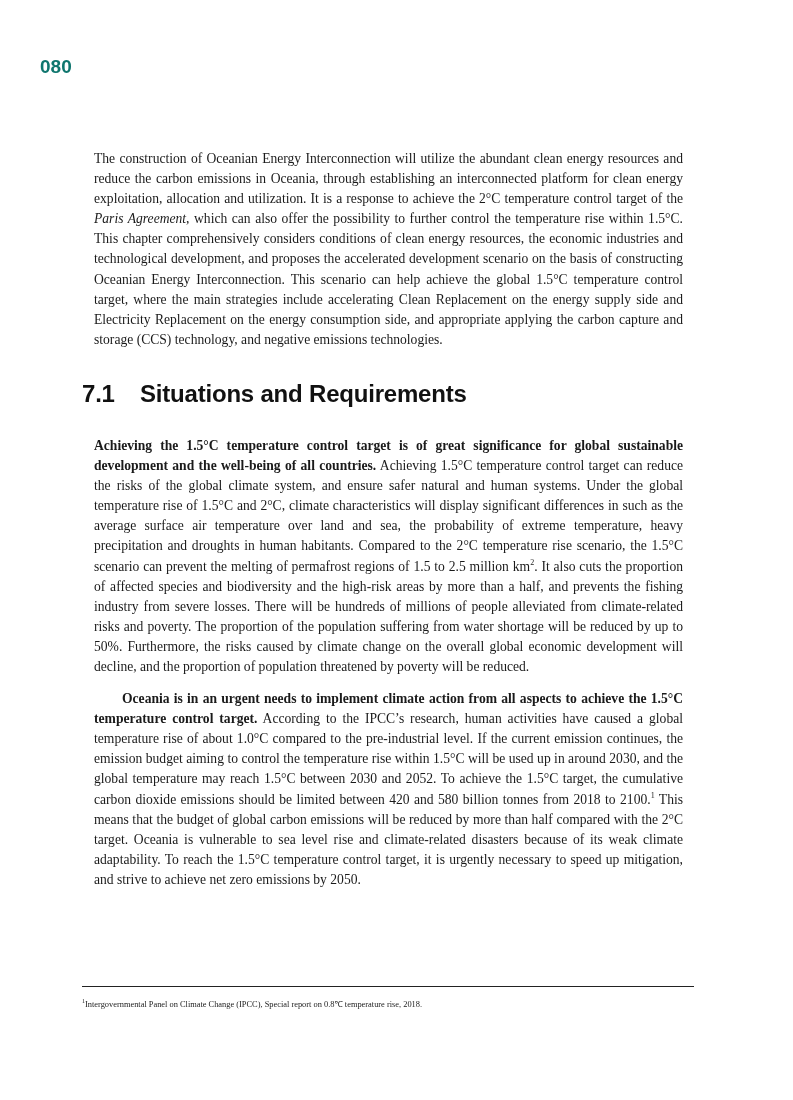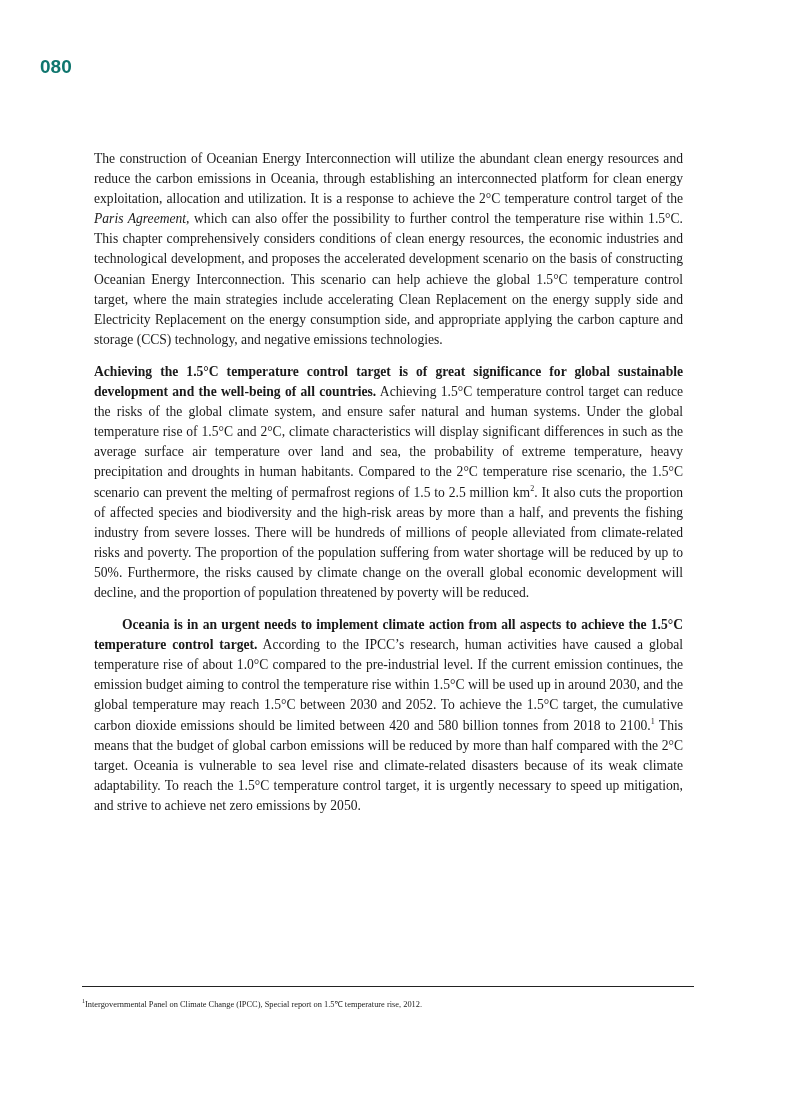--- a/index.html
+++ b/index.html
@@ -36,20 +36,21 @@
     .footnote sup { font-size: 6px; }
   </style>
 </head>
 <body>
 
 <div class="page-number">080</div>
 
 <div class="content">
   <p class="intro"><span>The construction of Oceanian Energy Interconnection will utilize the abundant clean energy resources and reduce the carbon emissions in Oceania, through establishing an interconnected platform for clean energy exploitation, allocation and utilization. It is a response to achieve the 2°C temperature control target of the </span><i>Paris Agreement</i><span>, which can also offer the possibility to further control the temperature rise within 1.5°C. This chapter comprehensively considers conditions of clean energy resources, the economic industries and technological development, and proposes the accelerated development scenario on the basis of constructing Oceanian Energy Interconnection. This scenario can help achieve the global 1.5°C temperature control target, where the main strategies include accelerating Clean Replacement on the energy supply side and Electricity Replacement on the energy consumption side, and appropriate applying the carbon capture and storage (CCS) technology, and negative emissions technologies.</span></p>
 
+  <h2 class="section-heading"><span class="num">7.1</span><span>Situations and Requirements</span></h2>
 
   <p><b>Achieving the 1.5°C temperature control target is of great significance for global sustainable development and the well-being of all countries.</b><span> Achieving 1.5°C temperature control target can reduce the risks of the global climate system, and ensure safer natural and human systems. Under the global temperature rise of 1.5°C and 2°C, climate characteristics will display significant differences in such as the average surface air temperature over land and sea, the probability of extreme temperature, heavy precipitation and droughts in human habitants. Compared to the 2°C temperature rise scenario, the 1.5°C scenario can prevent the melting of permafrost regions of 1.5 to 2.5 million km</span><sup>2</sup><span>. It also cuts the proportion of affected species and biodiversity and the high-risk areas by more than a half, and prevents the fishing industry from severe losses. There will be hundreds of millions of people alleviated from climate-related risks and poverty. The proportion of the population suffering from water shortage will be reduced by up to 50%. Furthermore, the risks caused by climate change on the overall global economic development will decline, and the proportion of population threatened by poverty will be reduced.</span></p>
 
   <p class="para2"><b>Oceania is in an urgent needs to implement climate action from all aspects to achieve the 1.5°C temperature control target.</b><span> According to the IPCC’s research, human activities have caused a global temperature rise of about 1.0°C compared to the pre-industrial level. If the current emission continues, the emission budget aiming to control the temperature rise within 1.5°C will be used up in around 2030, and the global temperature may reach 1.5°C between 2030 and 2052. To achieve the 1.5°C target, the cumulative carbon dioxide emissions should be limited between 420 and 580 billion tonnes from 2018 to 2100.</span><sup>1</sup><span>  This means that the budget of global carbon emissions will be reduced by more than half compared with the 2°C target. Oceania is vulnerable to sea level rise and climate-related disasters because of its weak climate adaptability. To reach the 1.5°C temperature control target, it is urgently necessary to speed up mitigation, and strive to achieve net zero emissions by 2050.</span></p>
 </div>
 
 <div class="footnote-rule"></div>
-<div class="footnote"><sup>1</sup><span>Intergovernmental Panel on Climate Change (IPCC), Special report on 1.5℃  temperature rise, 2012.</span></div>
+<div class="footnote"><sup>1</sup><span>Intergovernmental Panel on Climate Change (IPCC), Special report on 0.8℃  temperature rise, 2018.</span></div>
 
 </body></html>

